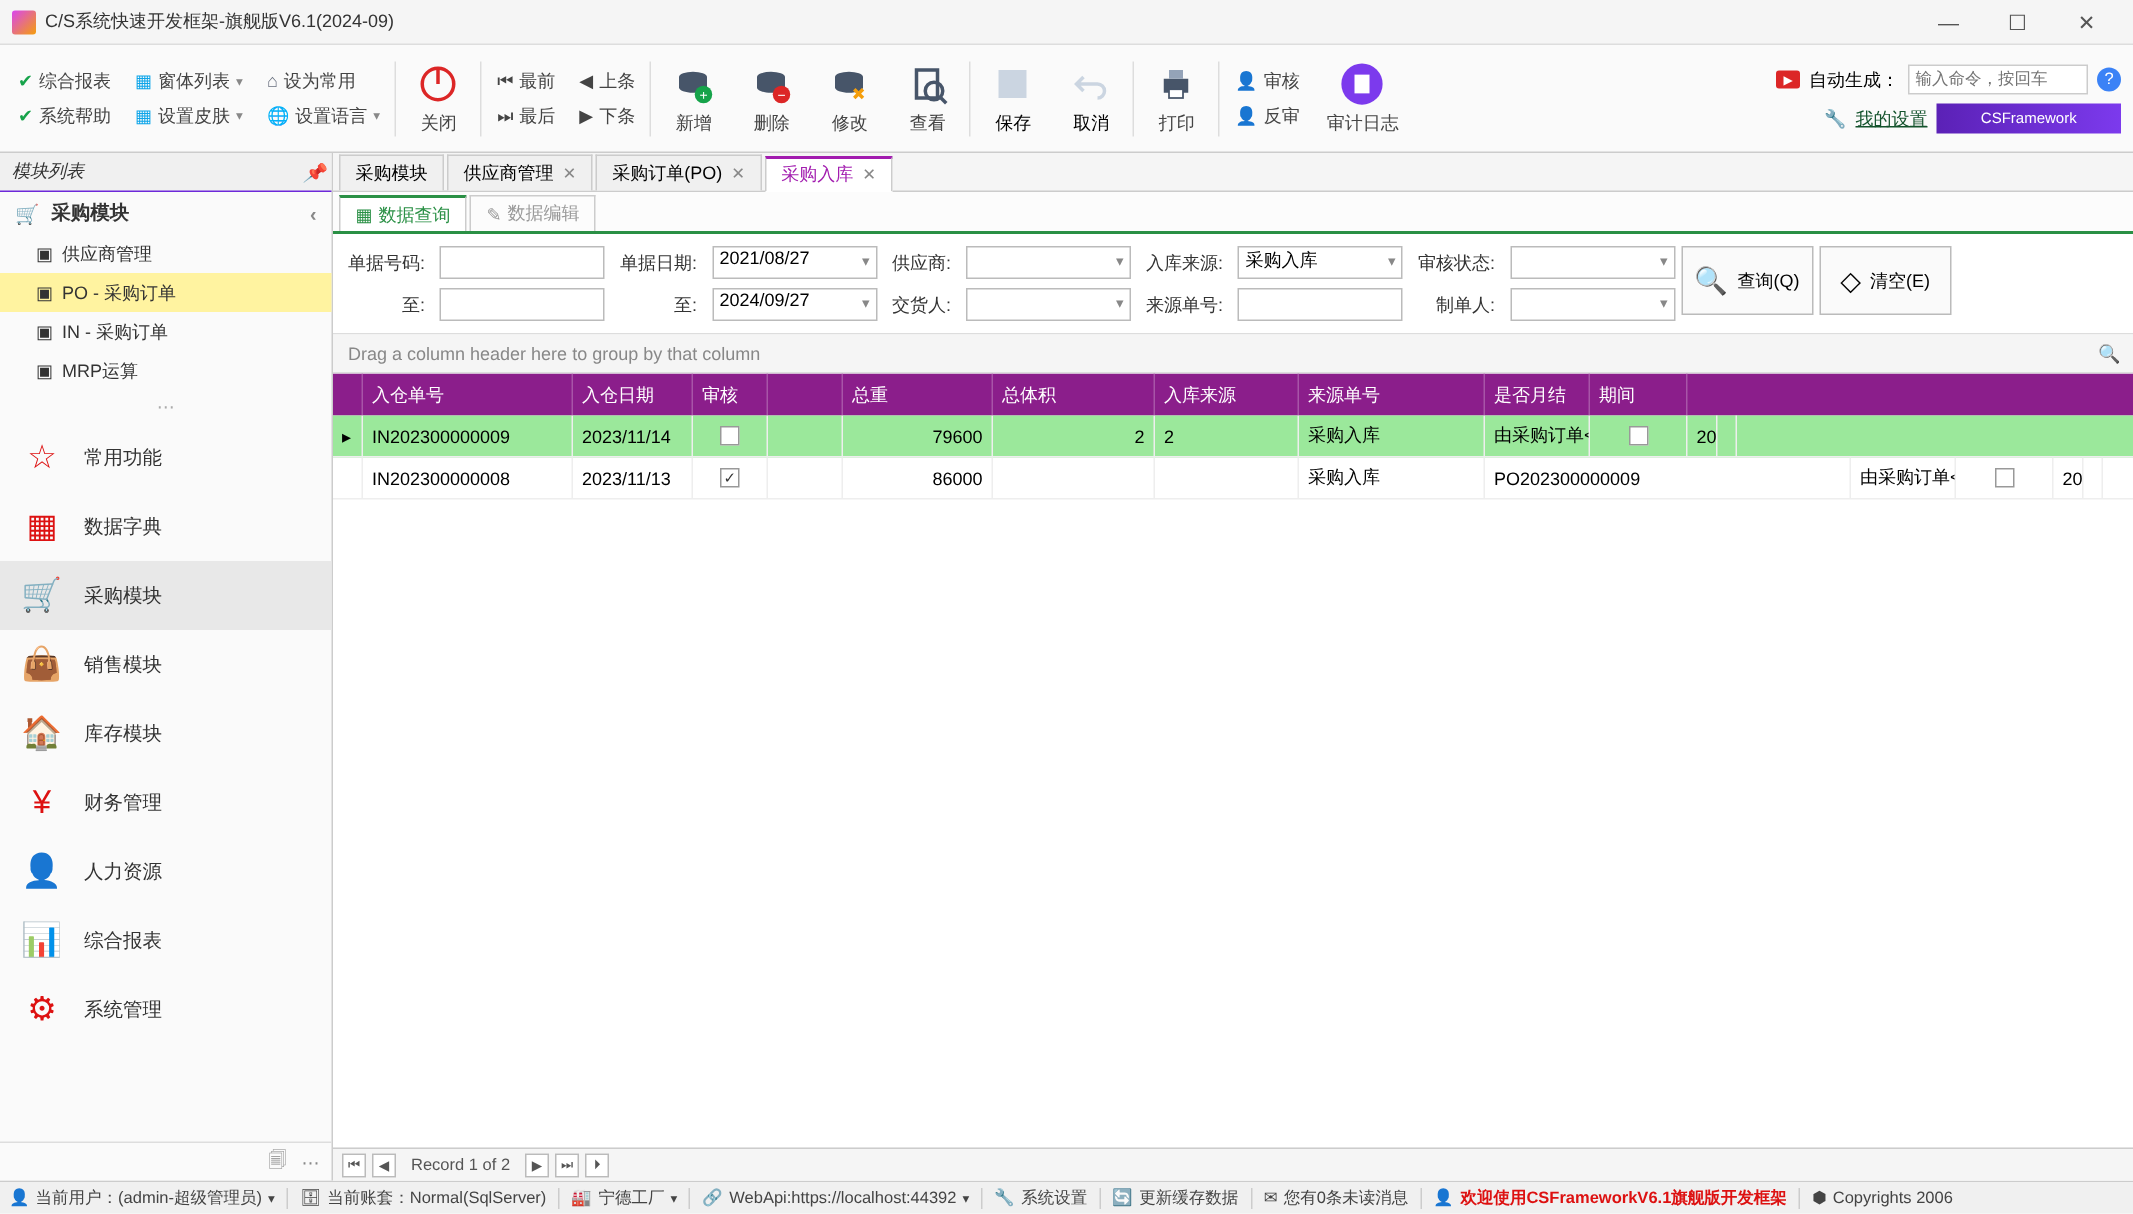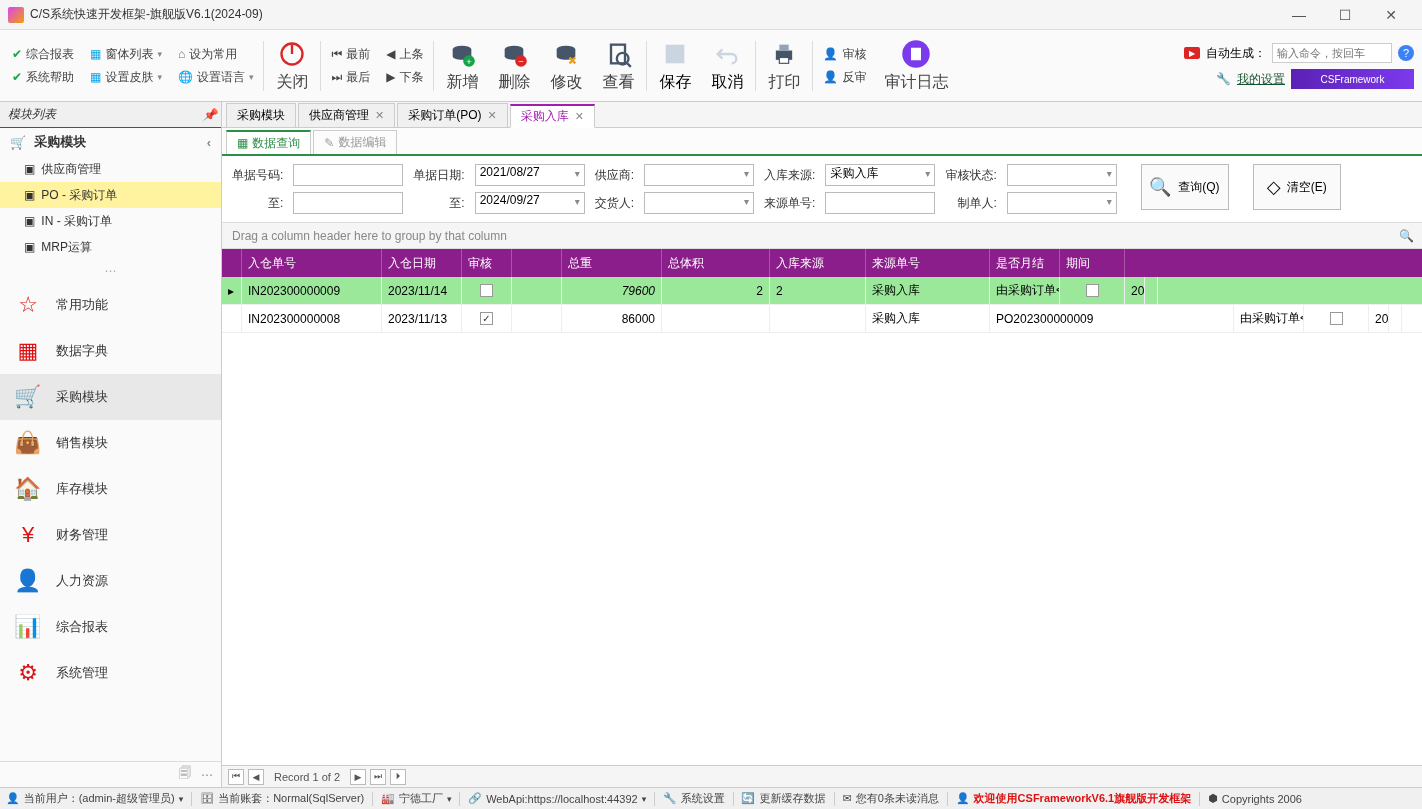--- a/index.html
+++ b/index.html
@@ -8,21 +8,21 @@
 .titlebar { height: 30px; background: #f5f5f5; border-bottom: 1px solid #ddd; display: flex; align-items: center; padding: 0 8px; }
 .titlebar .app-icon { width: 16px; height: 16px; background: linear-gradient(135deg,#d946ef,#f59e0b); margin-right: 6px; border-radius: 2px; }
 .titlebar .title { flex: 1; font-size: 12px; color: #333; }
 .titlebar .win-btn { width: 46px; height: 30px; display: flex; align-items: center; justify-content: center; cursor: pointer; font-size: 14px; color: #555; }
 
 .toolbar { height: 72px; background: #fafafa; border-bottom: 1px solid #ccc; display: flex; align-items: center; padding: 0 4px; position: relative; }
 .tbar-col { display: flex; flex-direction: column; justify-content: center; padding: 0 4px; gap: 2px; }
 .tbar-item { display: flex; align-items: center; gap: 4px; font-size: 12px; color: #444; cursor: pointer; padding: 2px 4px; }
 .tbar-big { display: flex; flex-direction: column; align-items: center; padding: 0 10px; cursor: pointer; }
 .tbar-big .icon { width: 32px; height: 32px; display: flex; align-items: center; justify-content: center; }
-.tbar-big .lbl { font-size: 16px; color: #444; margin-top: 2px; }
+.tbar-big .lbl { font-size: 12px; color: #444; margin-top: 2px; }
 .tbar-big.disabled .lbl { color: #000000; }
 .sep { width: 1px; height: 50px; background: #ddd; margin: 0 2px; }
 .tbar-right { position: absolute; right: 8px; top: 0; height: 72px; display: flex; flex-direction: column; justify-content: center; gap: 6px; }
 .tbar-right-row { display: flex; align-items: center; gap: 6px; justify-content: flex-end; }
 .quickcmd-input { width: 120px; height: 20px; border: 1px solid #ccc; padding: 0 4px; font-size: 11px; }
 .help-badge { width: 16px; height: 16px; border-radius: 50%; background: #3b82f6; color: #fff; font-size: 11px; display: flex; align-items: center; justify-content: center; cursor: pointer;}
 .csf-banner { width: 123px; height: 20px; background: linear-gradient(90deg,#5b21b6,#7c3aed); color: #fff; font-size: 10px; display: flex; align-items: center; justify-content: center; }
 
 .main-wrap { display: flex; height: calc(100% - 30px - 72px - 22px); }
 
@@ -44,21 +44,21 @@
 .tabs { height: 26px; background: #f5f5f5; border-bottom: 1px solid #ccc; display: flex; align-items: flex-end; padding: 0 4px; }
 .tab { height: 24px; padding: 0 10px; display: flex; align-items: center; gap: 6px; font-size: 12px; border: 1px solid #ccc; border-bottom: none; background: #f0f0f0; margin-right: 2px; cursor: pointer;}
 .tab.active { background: #fff; border-bottom: 1px solid #fff; margin-bottom: -1px; color: #a21caf; border-top: 2px solid #a21caf;}
 .tab .close-x { color: #888; cursor: pointer; font-size: 11px;}
 
 .subtabs { height: 28px; border-bottom: 2px solid #2a9045; display: flex; align-items: flex-end; padding: 4px 4px 0; gap: 2px; background: #fcfcfc;}
 .subtab { height: 24px; padding: 0 10px; display: flex; align-items: center; gap: 4px; border: 1px solid #ccc; border-bottom: none; font-size: 12px; cursor: pointer;}
 .subtab.active { background: #fff; color: #2a9045; border-top: 2px solid #2a9045;}
 .subtab.inactive { color: #999; }
 
-.filter-area { padding: 8px 10px; display: flex; align-items: flex-start; gap: 24px; border-bottom: 1px solid #ddd; }
+.filter-area { padding: 8px 10px; display: flex; align-items: flex-start; gap: 4px; border-bottom: 1px solid #ddd; }
 .filter-grid { display: grid; grid-template-columns: auto 110px auto 110px auto 110px auto 110px auto 110px; gap: 6px 10px; align-items: center; }
 .flabel { font-size: 12px; color: #333; text-align: right; white-space: nowrap;}
 .finput { height: 22px; border: 1px solid #bbb; padding: 0 4px; font-size: 12px; width: 100%; }
 .fcombo { height: 22px; border: 1px solid #bbb; padding: 0 4px; font-size: 12px; width: 100%; background: #fff; position: relative;}
 .fcombo::after { content: "▾"; position: absolute; right: 4px; top: 3px; color: #888; font-size: 10px;}
 .bigbtn { width: 88px; height: 46px; border: 1px solid #bbb; background: #fafafa; display: flex; align-items: center; justify-content: center; gap: 6px; cursor: pointer; font-size: 12px;}
 
 .groupbar { height: 26px; background: #f5f5f5; border-bottom: 1px solid #ddd; display: flex; align-items: center; padding: 0 10px; font-size: 12px; color: #888; position: relative;}
 .search-ic { position: absolute; right: 8px; color: #666; cursor: pointer;}
 
@@ -425,21 +425,21 @@
         </div>
       <div id="grid-rows">
           <div class="grid-row sel">
             <div class="gr-cell" style="width: 20px;">▸</div>
             <div class="gr-cell" style="width: 140px;">IN202300000009</div>
             <div class="gr-cell" style="width: 80px; text-align: right;">2023/11/14</div>
             <div class="gr-cell chk" style="width: 50px;">
               <span class="chkbox"></span>
             </div>
             <div class="gr-cell num" style="width: 50px;"></div>
-            <div class="gr-cell num" style="width: 100px; font-style: italic;">79600</div>
+            <div class="gr-cell num" style="width: 100px;">79600</div>
             <div class="gr-cell num" style="width: 108px;">2</div>
             <div class="gr-cell" style="width: 96px;">2</div>
             <div class="gr-cell" style="width: 124px;">采购入库</div>
             <div class="gr-cell" style="width: 70px;">由采购订单&lt;PO202300000011&gt;自动生成</div>
             <div class="gr-cell chk" style="width: 65px;">
               <span class="chkbox"></span>
             </div>
             <div class="gr-cell" style="width: 20px;">202304</div>
             <div class="gr-cell"></div>
           </div>

